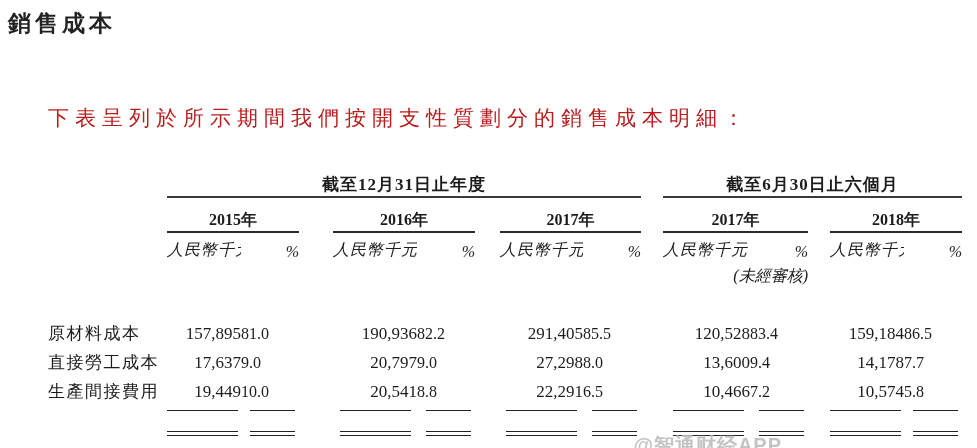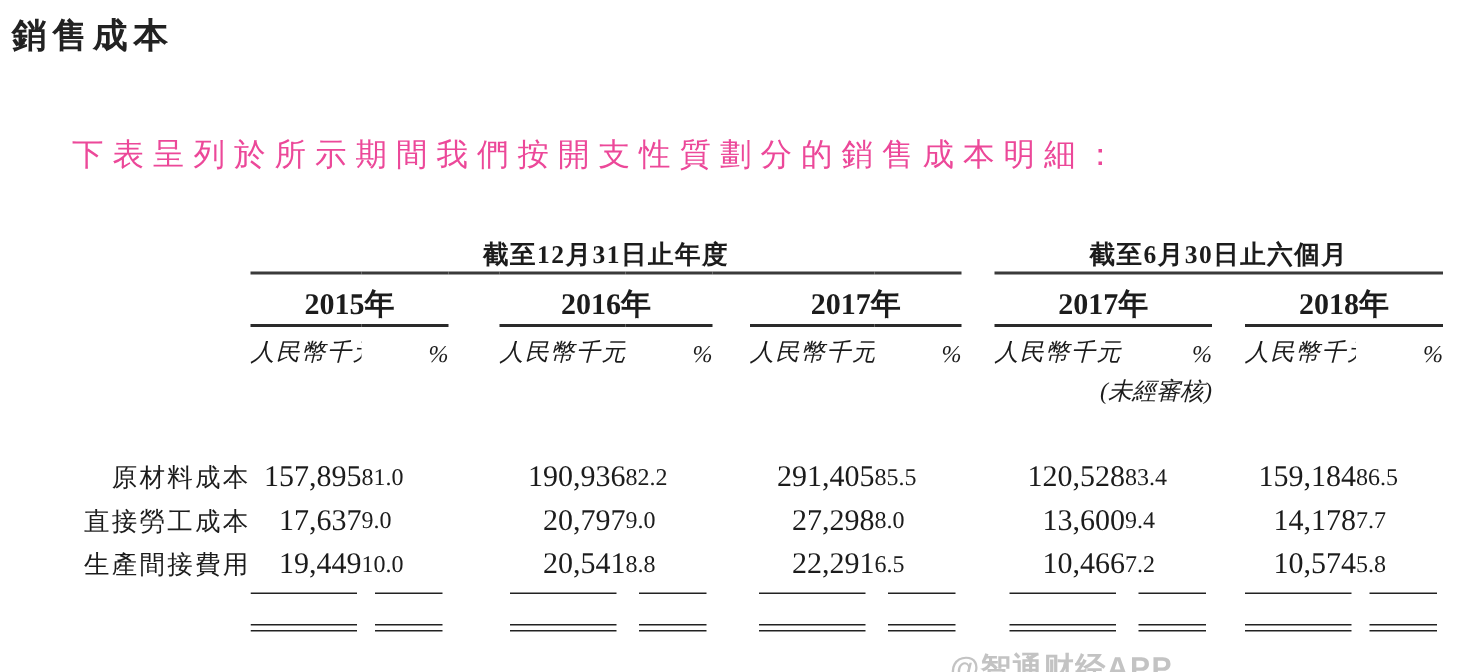--- a/index.html
+++ b/index.html
@@ -21,24 +21,24 @@
   }
   .title {
     font-family: "Liberation Sans", "DejaVu Sans", sans-serif;
     font-weight: bold;
     font-size: 23px;
     letter-spacing: 4px;
     padding: 8px 0 0 8px;
     color: #222;
   }
   .intro {
-    margin: 50px 0 0 48px;
+    margin: 65px 0 0 48px;
     font-size: 21px;
     letter-spacing: 6px;
-    color: #ec4899;
+    color: #b91c1c;
     white-space: nowrap;
   }
   .tablewrap {
     margin: 38px 0 0 48px;
     width: 914px;
   }
   table.cost {
     border-collapse: collapse;
     table-layout: fixed;
     width: 914px;
@@ -55,34 +55,34 @@
     font-size: 17px;
     letter-spacing: 1px;
     border-bottom: 2px solid #3a3a3a;
     padding-bottom: 3px;
   }
   tr.r-year { height: 35px; }
   tr.r-year td { vertical-align: bottom; }
   td.yr {
     text-align: center;
     font-weight: bold;
-    font-size: 20px;
+    font-size: 16px;
     border-bottom: 2px solid #2a2a2a;
     padding-bottom: 4px;
   }
   tr.r-sub { height: 31px; }
   tr.r-sub td { vertical-align: bottom; padding-bottom: 2px; }
   td.sub-amt { font-style: italic; font-size: 16px; text-align: left; letter-spacing: 1px; }
   td.sub-pct { font-style: italic; font-size: 16px; text-align: right; padding-right: 5px; }
   tr.r-unaud { height: 26px; }
   tr.r-unaud td { vertical-align: top; padding-top: 3px; font-style: italic; font-size: 16px; text-align: right; }
   tr.r-gap { height: 30px; }
   tr.r-data { height: 29px; }
-  td.lbl { text-align: right; font-size: 17px; letter-spacing: 1.5px; }
-  td.amt { text-align: right; padding-right: 6px; font-size: 20px; }
+  td.lbl { text-align: left; font-size: 17px; letter-spacing: 1.5px; }
+  td.amt { text-align: right; padding-right: 6px; font-size: 17px; }
   td.pct { text-align: left; padding-right: 4px; font-size: 16px; }
   tr.r-rule { height: 10px; }
   tr.r-rule td { vertical-align: top; padding-top: 4px; }
   .rule-amt { width: 71px; margin-left: auto; margin-right: 6px; border-bottom: 1.5px solid #222; height: 0; }
   .rule-pct { width: 45px; margin-left: auto; margin-right: 4px; border-bottom: 1.5px solid #222; height: 0; }
   tr.r-gap2 { height: 12px; }
   tr.r-total { height: 26px; }
   tr.r-total td { vertical-align: bottom; }
   tr.r-dbl { height: 12px; }
   tr.r-dbl td { vertical-align: top; padding-top: 3px; }

